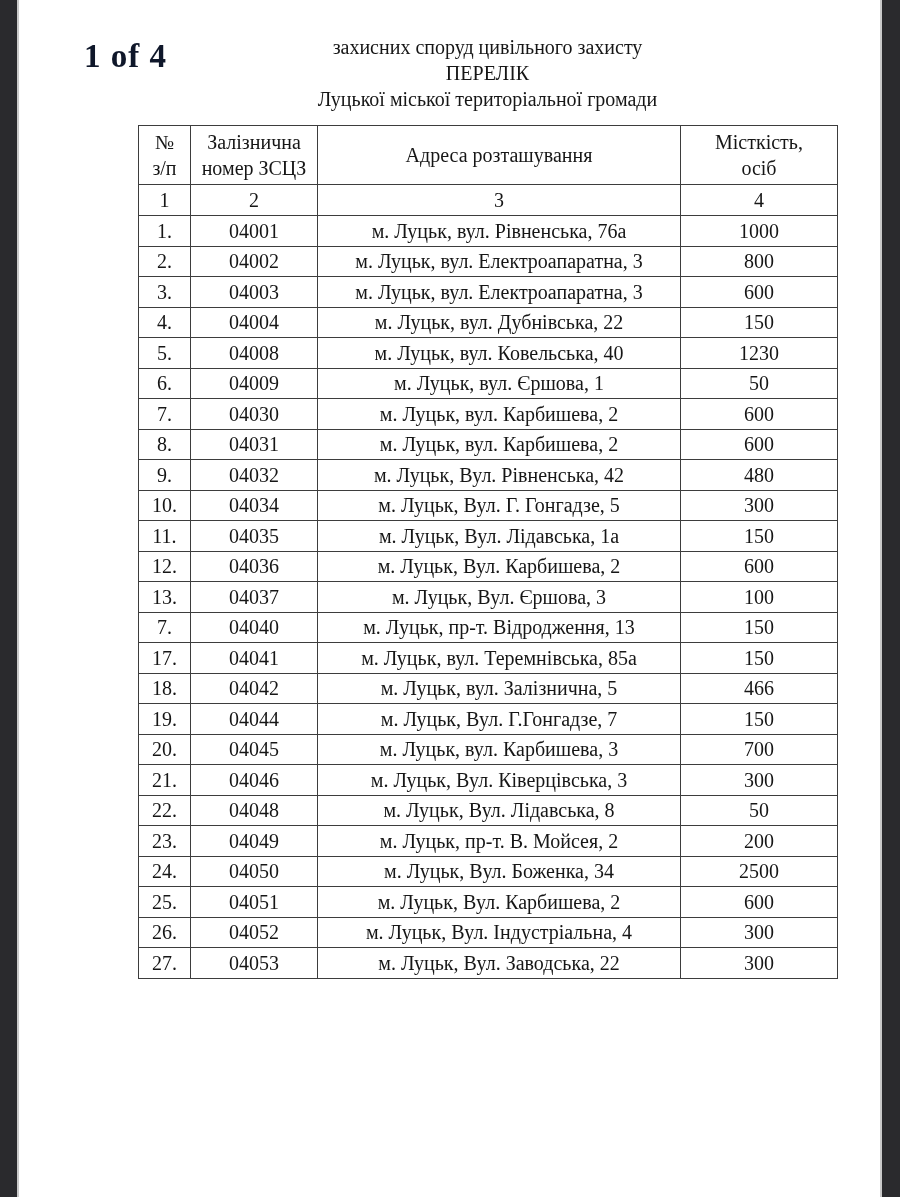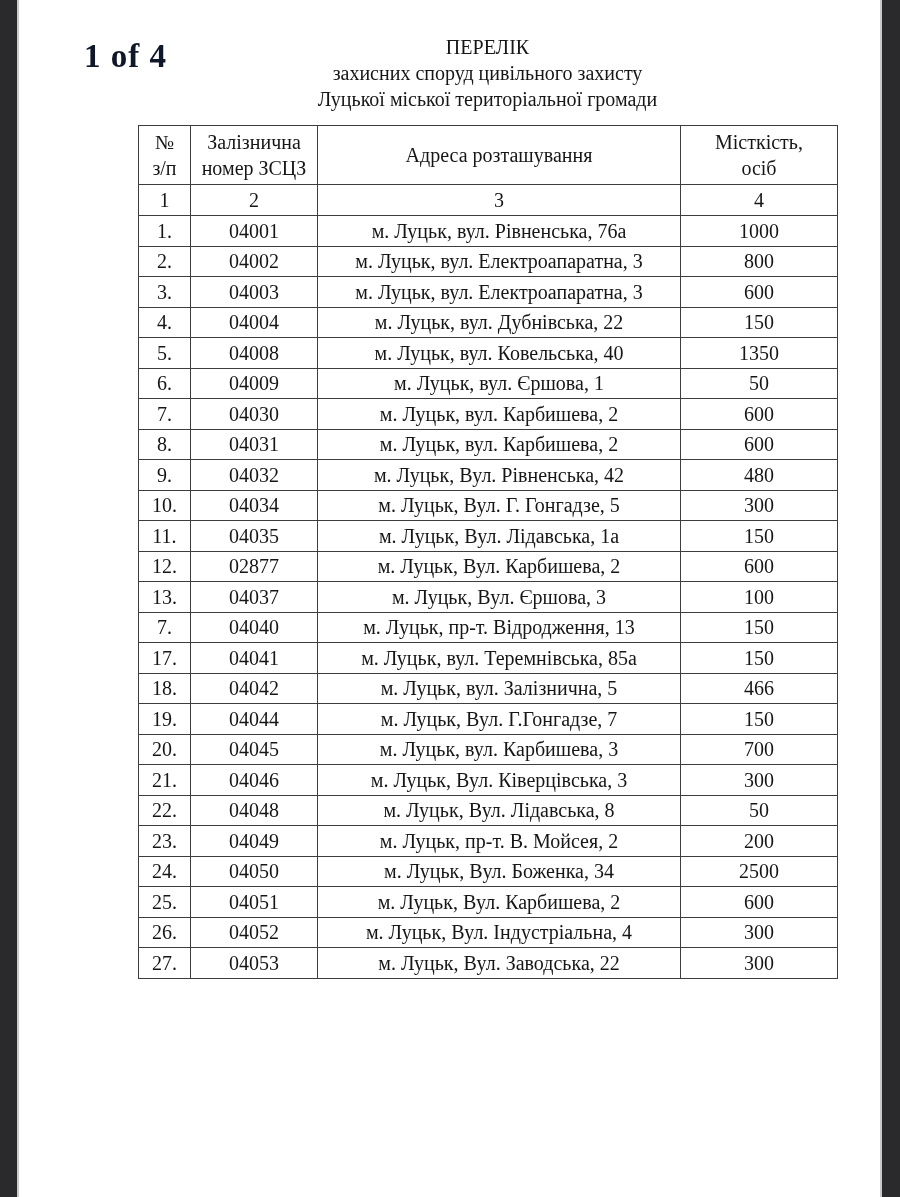--- a/index.html
+++ b/index.html
@@ -84,22 +84,22 @@
 <body>
 
 <div class="edge-strip edge-left"></div>
 <div class="edge-strip edge-right"></div>
 
 <div class="page-indicator">1 of 4</div>
 
 <div class="content">
 
   <div class="doc-title">
+    <div>захисних споруд цивільного захисту</div>
     <div>ПЕРЕЛІК</div>
-    <div>захисних споруд цивільного захисту</div>
     <div>Луцької міської територіальної громади</div>
   </div>
 
   <table class="shelter-table">
     <colgroup>
       <col class="c1">
         <col class="c2">
         <col class="c3">
         <col class="c4">
     </colgroup>
@@ -150,21 +150,21 @@
         <tr>
           <td>4.</td>
           <td>04004</td>
           <td>м. Луцьк, вул. Дубнівська, 22</td>
           <td>150</td>
         </tr>
         <tr>
           <td>5.</td>
           <td>04008</td>
           <td>м. Луцьк, вул. Ковельська, 40</td>
-          <td>1350</td>
+          <td>1230</td>
         </tr>
         <tr>
           <td>6.</td>
           <td>04009</td>
           <td>м. Луцьк, вул. Єршова, 1</td>
           <td>50</td>
         </tr>
         <tr>
           <td>7.</td>
           <td>04030</td>
@@ -190,21 +190,21 @@
           <td>300</td>
         </tr>
         <tr>
           <td>11.</td>
           <td>04035</td>
           <td>м. Луцьк, Вул. Лідавська, 1а</td>
           <td>150</td>
         </tr>
         <tr>
           <td>12.</td>
-          <td>02877</td>
+          <td>04036</td>
           <td>м. Луцьк, Вул. Карбишева, 2</td>
           <td>600</td>
         </tr>
         <tr>
           <td>13.</td>
           <td>04037</td>
           <td>м. Луцьк, Вул. Єршова, 3</td>
           <td>100</td>
         </tr>
         <tr>

